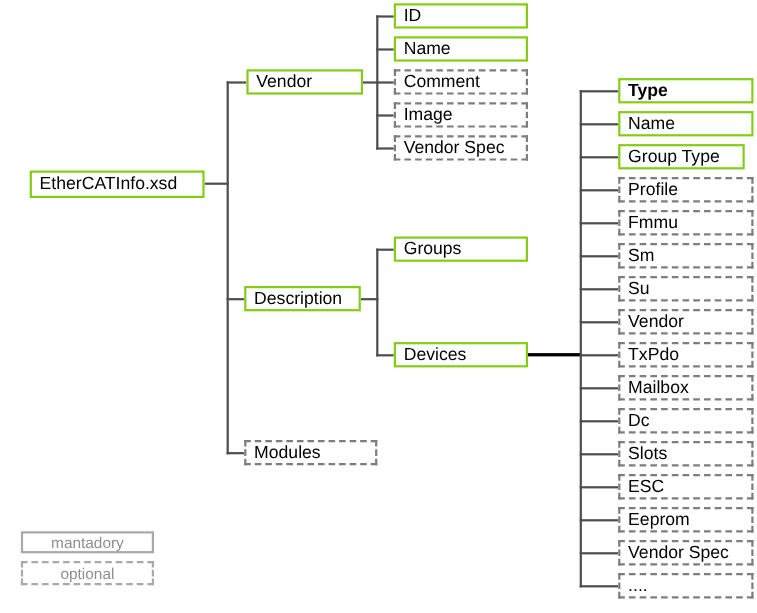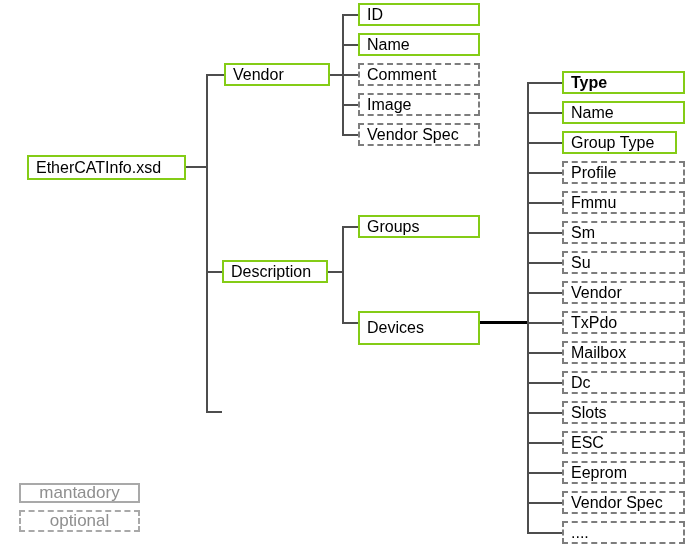--- a/index.html
+++ b/index.html
@@ -30,48 +30,49 @@
     position: absolute;
     background: #4d4d4d;
     z-index: 1;
   }
   .line.thick { background: #000000; }
   .legend-box {
     position: absolute;
     box-sizing: border-box;
     background: #ffffff;
     color: #8f8f8f;
-    font-size: 17px;
+    font-size: 14px;
     display: flex;
     align-items: center;
     justify-content: center;
     white-space: nowrap;
     z-index: 2;
   }
   .legend-box.solid  { border: 2px solid #a9a9a9; }
   .legend-box.dashed { border: 2px dashed #a9a9a9; }
 </style>
 </head>
 <body>
 
 <div class="canvas">
 
   <div class="node solid" style="left:27px; top:155px; width:159px; height:25px;">EtherCATInfo.xsd</div>
 
   <div class="node solid" style="left:224px; top:63px; width:106px; height:23px;">Vendor</div>
   <div class="node solid" style="left:222px; top:260px; width:106px; height:23px;">Description</div>
+  <div class="node dashed" style="left:222px; top:400px; width:121px; height:23px;">Modules</div>
 
   <div class="node solid" style="left:358px; top:3px; width:122px; height:23px;">ID</div>
   <div class="node solid" style="left:358px; top:33px; width:122px; height:23px;">Name</div>
   <div class="node dashed" style="left:358px; top:63px; width:122px; height:23px;">Comment</div>
   <div class="node dashed" style="left:358px; top:93px; width:122px; height:23px;">Image</div>
   <div class="node dashed" style="left:358px; top:123px; width:122px; height:23px;">Vendor Spec</div>
 
   <div class="node solid" style="left:358px; top:215px; width:122px; height:23px;">Groups</div>
-  <div class="node solid" style="left:358px; top:311px; width:122px; height:34px;">Devices</div>
+  <div class="node solid" style="left:358px; top:311px; width:122px; height:23px;">Devices</div>
 
   <div class="node solid" style="left:562px; top:71px; width:123px; height:23px;font-weight:bold;">Type</div>
   <div class="node solid" style="left:562px; top:101px; width:123px; height:23px;">Name</div>
   <div class="node solid" style="left:562px; top:131px; width:115px; height:23px;">Group Type</div>
   <div class="node dashed" style="left:562px; top:161px; width:123px; height:23px;">Profile</div>
   <div class="node dashed" style="left:562px; top:191px; width:123px; height:23px;">Fmmu</div>
   <div class="node dashed" style="left:562px; top:221px; width:123px; height:23px;">Sm</div>
   <div class="node dashed" style="left:562px; top:251px; width:123px; height:23px;">Su</div>
   <div class="node dashed" style="left:562px; top:281px; width:123px; height:23px;">Vendor</div>
   <div class="node dashed" style="left:562px; top:311px; width:123px; height:23px;">TxPdo</div>

